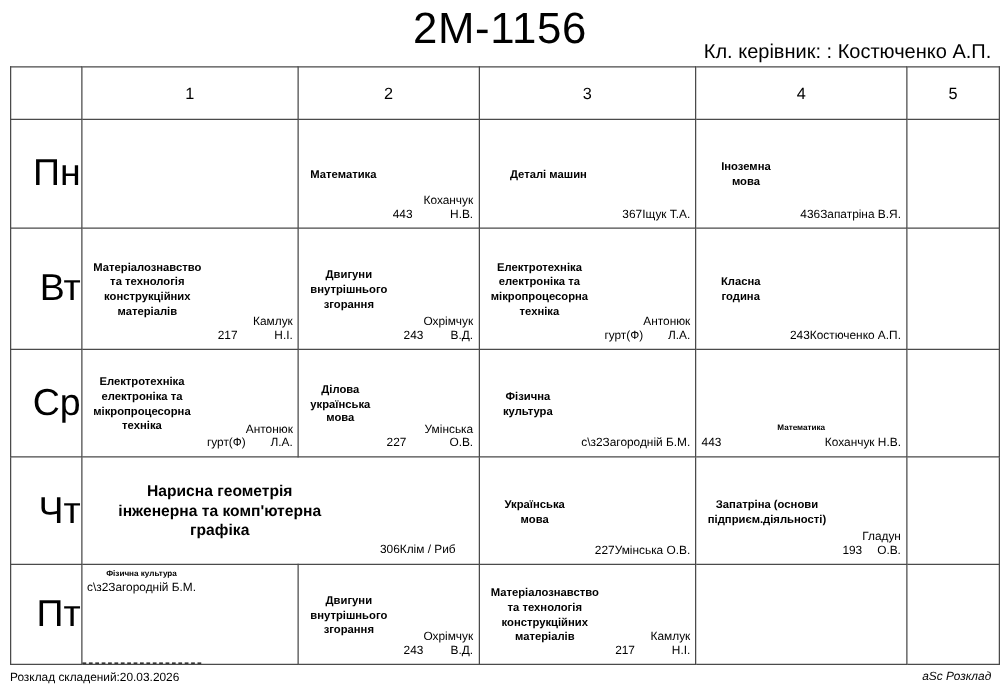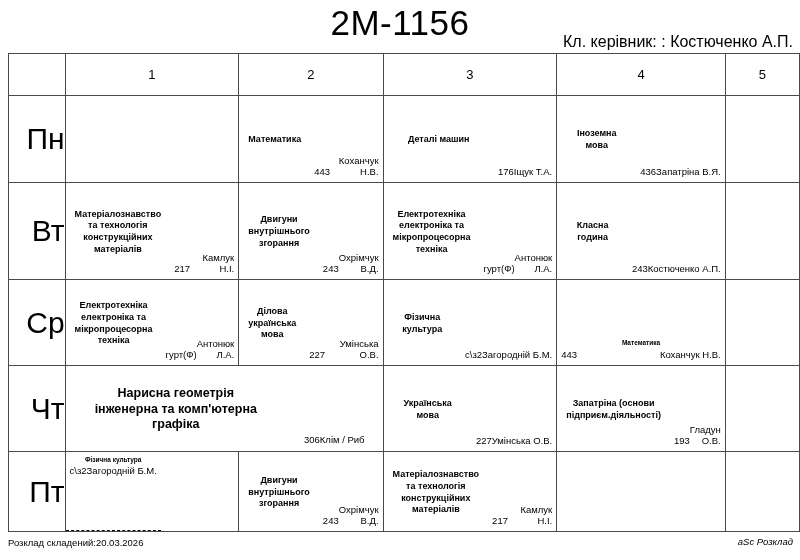--- a/index.html
+++ b/index.html
@@ -104,21 +104,21 @@
           <div class="meta">
             <span>443</span>
             <span>Коханчук Н.В.</span>
           </div>
         </div>
       </td>
       <td>
         <div class="cell">
           <div class="subj">Деталі машин</div>
           <div class="meta">
-            <span>176</span>
+            <span>367</span>
             <span>Іщук Т.А.</span>
           </div>
         </div>
       </td>
       <td>
         <div class="cell">
           <div class="subj">Іноземна мова</div>
           <div class="meta">
             <span>436</span>
             <span>Запатріна В.Я.</span>

